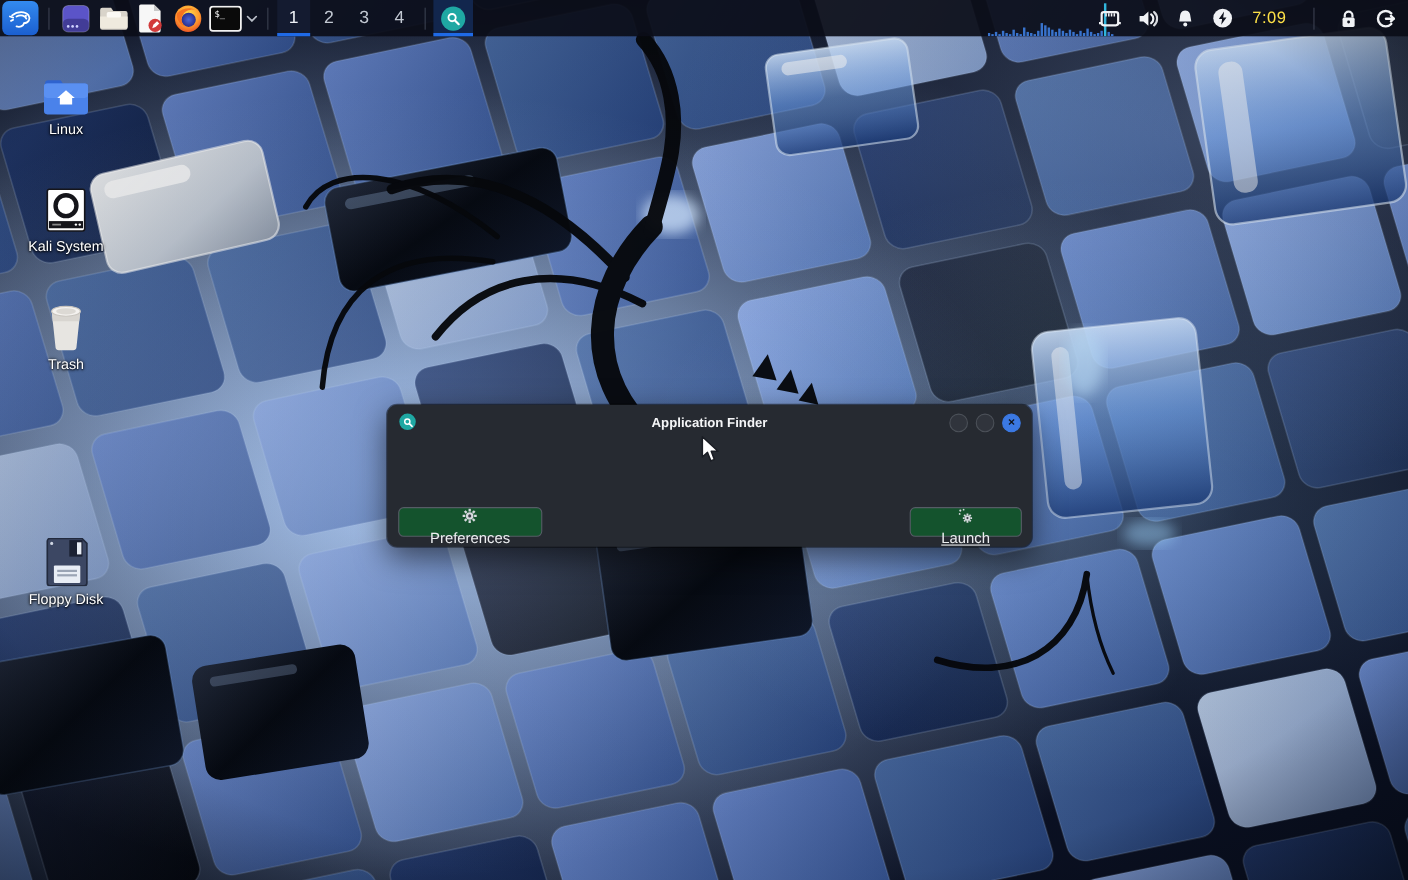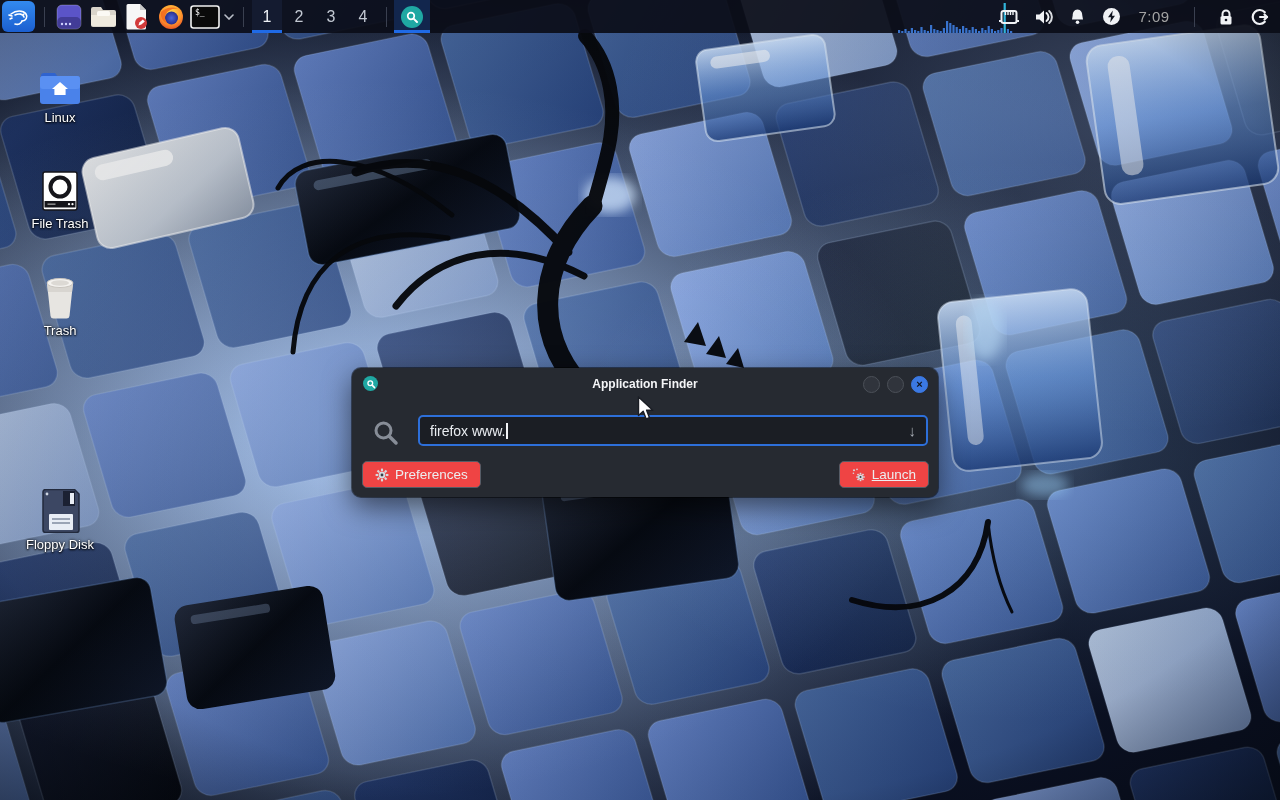--- a/index.html
+++ b/index.html
@@ -26,21 +26,21 @@
   .ws-btn { width:30px; height:33px; margin:0 1px; display:flex; align-items:center;
             justify-content:center; font-size:16px; color:#c2c8d2;
             border-bottom:3px solid transparent; padding-top:3px; }
   .ws-btn.active { color:#eef1f6; border-bottom-color:#1f6ae6; background:#141b30; }
   .task-btn { width:36px; height:33px; display:flex; align-items:center; justify-content:center;
               background:#12264d; border-bottom:3px solid #1f6ae6; padding-top:3px; }
   .teal-badge { width:22px; height:22px; border-radius:50%; background:#1fa8a3;
                 display:flex; align-items:center; justify-content:center; }
   .teal-badge.small { width:15px; height:15px; }
   #cpu-graph { position:absolute; left:898px; bottom:0; width:118px; height:33px; }
-  .clock { font-size:15px; color:#a3a3a3; letter-spacing:0.5px; min-width:38px; text-align:center; }
+  .clock { font-size:15px; color:#fde047; letter-spacing:0.5px; min-width:38px; text-align:center; }
   .tray-ic { width:20px; height:20px; display:flex; align-items:center; justify-content:center; }
 
   
   .desk-icon { position:absolute; left:12px; width:96px; text-align:center; z-index:10; }
   .desk-icon .ic { height:56px; display:flex; align-items:flex-end; justify-content:center; }
   .desk-icon .lbl { margin-top:4px; font-size:13px; color:#ffffff;
                     text-shadow:0 1px 2px #000, 0 0 3px #000; line-height:16px; }
 
   
   #finder { position:absolute; left:352px; top:368px; width:586px; height:129px;
@@ -57,23 +57,23 @@
                   font-size:11px; font-weight:bold; line-height:1; }
   .search-row { position:absolute; left:0; top:44px; width:100%; height:42px; }
   .big-mag { position:absolute; left:20px; top:7px; }
   .combo { position:absolute; left:66px; top:3px; width:510px; height:31px;
            background:#1b1e24; border:2px solid #2d6fd9; border-radius:5px;
            display:flex; align-items:center; padding:0 10px; }
   .combo .qtext { font-size:14px; color:#e9ecf0; white-space:pre; }
   .caret { display:inline-block; width:1.5px; height:16px; background:#f2f4f7; margin-left:1px; }
   .combo .dd { margin-left:auto; color:#a9aeb6; font-size:15px; }
   .btn-row { position:absolute; left:0; top:93px; width:100%; height:28px; }
-  .xfbtn { position:absolute; height:27px; background:#ef4444; border:1px solid #565c66;
-           border-radius:5px; display:flex; align-items:center; gap:6px; padding:0 12px;
-           font-size:13.5px; color:#eceef0; }
+  .xfbtn { position:absolute; height:27px; background:#14532d; border:1px solid #565c66;
+           border-radius:5px; display:flex; align-items:center; gap:6px; padding:0 28px;
+           font-size:13.5px; color:#eceef0;flex-direction:column; }
   .xfbtn .bicon { display:flex; align-items:center; }
   #btn-prefs { left:10px; }
   #btn-launch { right:9px;text-decoration:underline; }
 
   #cursor { position:absolute; left:637px; top:396px; z-index:40; }
 </style>
 </head>
 <body>
 <div id="stage">
 
@@ -548,21 +548,21 @@
   <div class="ic">
     <svg width="38" height="42" viewBox="0 0 38 42">
       <rect x="2" y="2" width="34" height="38" rx="2" fill="#ffffff" stroke="#15151a" stroke-width="1.5"></rect>
       <circle cx="19" cy="17" r="9.5" fill="none" stroke="#15151a" stroke-width="4"></circle>
       <rect x="3.5" y="31" width="31" height="6.5" fill="#15151a"></rect>
       <circle cx="28" cy="34.2" r="1.1" fill="#ffffff"></circle>
           <circle cx="31.5" cy="34.2" r="1.1" fill="#ffffff"></circle>
       <rect x="6.5" y="33.4" width="8" height="1.6" fill="#888"></rect>
     </svg>
   </div>
-  <div class="lbl">File Trash</div>
+  <div class="lbl">Kali System</div>
 </div>
 
 <div class="desk-icon" style="top:263px">
   <div class="ic">
     <svg width="38" height="44" viewBox="0 0 38 44">
       <path d="M6,8 h26 l-3.5,33 a3,3 0 0 1 -3,2.5 h-13 a3,3 0 0 1 -3,-2.5 z" fill="#e7e5e1"></path>
       <path d="M6,8 h26 l-1,9 h-24 z" fill="#d8d5d0"></path>
       <ellipse cx="19" cy="8" rx="13" ry="4.5" fill="#f4f2ef" stroke="#c9c5bf" stroke-width="1"></ellipse>
       <ellipse cx="19" cy="8" rx="9" ry="2.8" fill="#dcd9d4"></ellipse>
     </svg>
@@ -595,33 +595,20 @@
       </svg>
     </span>
     <span class="title">Application Finder</span>
     <span class="winbtns">
       <span class="winbtn"></span>
       <span class="winbtn"></span>
       <span class="winbtn close">×</span>
     </span>
   </div>
 
-  <div class="search-row">
-    <span class="big-mag">
-      <svg width="28" height="28" viewBox="0 0 28 28">
-        <circle cx="11.5" cy="11.5" r="7.5" stroke="#878d97" stroke-width="3" fill="none"></circle>
-        <line x1="17" y1="17" x2="24" y2="24" stroke="#878d97" stroke-width="3.5" stroke-linecap="round"></line>
-      </svg>
-    </span>
-    <div class="combo">
-      <span class="qtext">firefox www.</span>
-      <span class="caret"></span>
-      <span class="dd">↓</span>
-    </div>
-  </div>
 
   <div class="btn-row">
     <div class="xfbtn" id="btn-prefs">
       <span class="bicon">
         <svg width="14" height="14" viewBox="0 0 14 14">
           <g fill="#d6d9de">
             <circle cx="7" cy="7" r="3.4"></circle>
             <g stroke="#d6d9de" stroke-width="2.1">
               <line x1="7" y1="0.6" x2="7" y2="3"></line>
                   <line x1="7" y1="11" x2="7" y2="13.4"></line>

